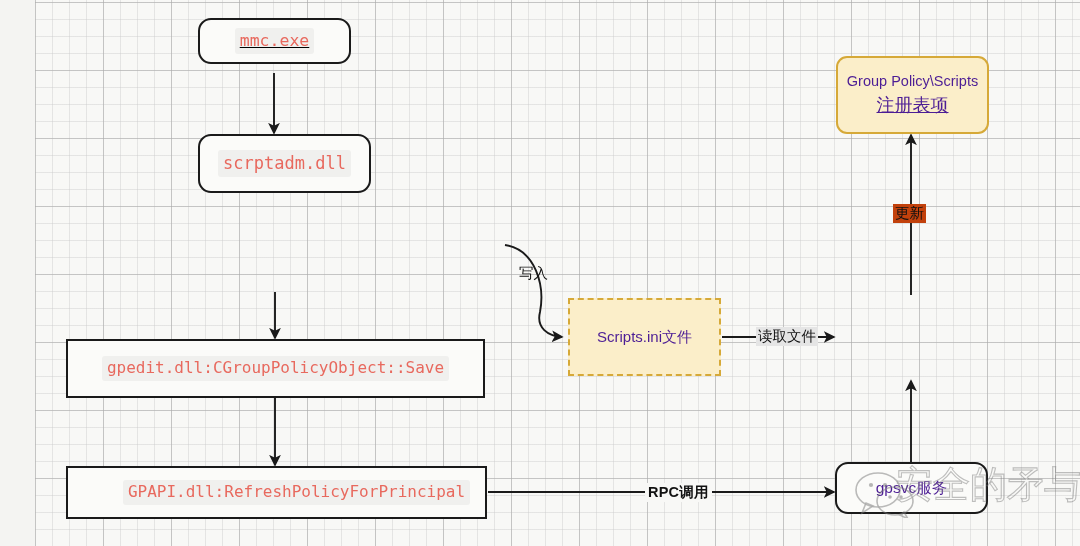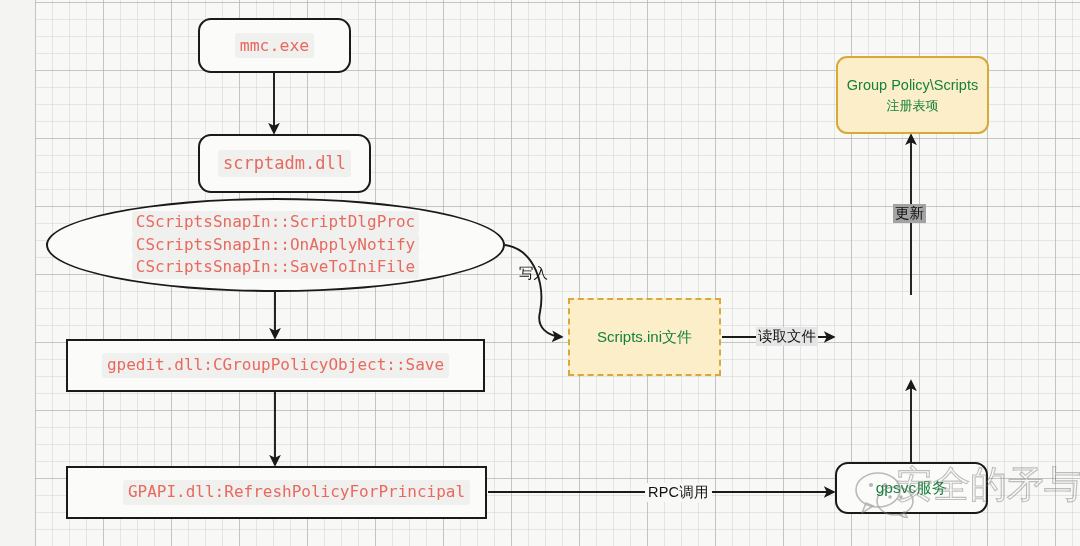--- a/index.html
+++ b/index.html
@@ -27,34 +27,34 @@
   .node{position:absolute;box-sizing:border-box;display:flex;align-items:center;justify-content:center;text-align:center;}
   .mono{
     font-family:"DejaVu Sans Mono","Liberation Mono",monospace;
     color:#e8695e;
     background:rgba(232,232,230,0.62);
     border-radius:3px;
     padding:1px 5px;
     white-space:pre;
     line-height:1.42;
   }
-  .cjk{font-family:"Liberation Sans","DejaVu Sans",sans-serif;color:#15803d;}
+  .cjk{font-family:"Liberation Sans","DejaVu Sans",sans-serif;color:#4c1d95;}
 
   .rrect{background:#fbfbf9;border:2.2px solid #1a1a1a;border-radius:13px;}
   .sqrect{background:#fbfbf9;border:2.2px solid #1a1a1a;border-radius:0;}
   .ell{background:#fbfbf9;border:2.2px solid #1a1a1a;border-radius:50%;}
   .ybox-solid{background:#fbeec9;border:2px solid #d6a938;border-radius:11px;}
   .ybox-dashed{background:#fbeec9;border:2px dashed #d6a938;border-radius:0;}
 
   .edgelabel{
     position:absolute;color:#111;background:transparent;white-space:nowrap;
     font-family:"Liberation Sans","DejaVu Sans",sans-serif;
   }
   .lbl-plain{font-size:14.5px;}
-  .lbl-bold{font-size:14.5px;font-weight:normal;letter-spacing:.2px;}
+  .lbl-bold{font-size:14.5px;font-weight:bold;letter-spacing:.2px;}
 
   
   #watermark{
     position:absolute;left:858px;top:458px;width:222px;height:72px;
     pointer-events:none;opacity:.62;
   }
   #wm-text{
     position:absolute;left:38px;top:8px;font-size:37px;line-height:1;
     font-family:"Liberation Sans","DejaVu Sans",sans-serif;
     color:transparent;-webkit-text-stroke:1.1px rgba(120,120,120,.75);
@@ -87,63 +87,58 @@
 
     <line x1="722" y1="337" x2="834" y2="337" stroke="#1a1a1a" stroke-width="1.9" marker-end="url(#arrow)"></line>
 
     <line x1="488" y1="492" x2="834" y2="492" stroke="#1a1a1a" stroke-width="1.9" marker-end="url(#arrow)"></line>
 
     <line x1="911" y1="463" x2="911" y2="381" stroke="#1a1a1a" stroke-width="1.9" marker-end="url(#arrow)"></line>
 
     <line x1="911" y1="295" x2="911" y2="135" stroke="#1a1a1a" stroke-width="1.9" marker-end="url(#arrow)"></line>
   </svg>
 
-  <div class="node rrect" style="left:198px;top:18px;width:153px;height:55px;">
+  <div class="node rrect" style="left:198px;top:18px;width:153px;height:46px;text-decoration:underline;">
     <span class="mono" style="font-size:16.5px;">mmc.exe</span>
   </div>
 
   <div class="node rrect" style="left:198px;top:134px;width:173px;height:59px;">
     <span class="mono" style="font-size:17px;">scrptadm.dll</span>
   </div>
 
-  <div class="node ell" style="left:46px;top:198px;width:459px;height:94px;flex-direction:column;">
-    <span class="mono" style="font-size:16px;padding:0 4px;">CScriptsSnapIn::ScriptDlgProc</span>
-    <span class="mono" style="font-size:16px;padding:0 4px;">CScriptsSnapIn::OnApplyNotify</span>
-    <span class="mono" style="font-size:16px;padding:0 4px;">CScriptsSnapIn::SaveToIniFile</span>
-  </div>
 
-  <div class="node sqrect" style="left:66px;top:339px;width:419px;height:53px;">
+  <div class="node sqrect" style="left:66px;top:339px;width:419px;height:59px;">
     <span class="mono" style="font-size:16px;">gpedit.dll:CGroupPolicyObject::Save</span>
   </div>
 
   <div class="node sqrect" style="left:66px;top:466px;width:421px;height:53px;">
     <span class="mono" style="font-size:16px;margin-left:40px;">GPAPI.dll:RefreshPolicyForPrincipal</span>
   </div>
 
   <div class="node ybox-dashed" style="left:568px;top:298px;width:153px;height:78px;">
     <span class="cjk" style="font-size:15px;">Scripts.ini文件</span>
   </div>
 
 
   <div class="node rrect" style="left:835px;top:462px;width:153px;height:52px;">
     <span class="cjk" style="font-size:15.5px;">gpsvc服务</span>
   </div>
 
   <div class="node ybox-solid" style="left:836px;top:56px;width:153px;height:78px;flex-direction:column;">
     <span class="cjk" style="font-size:14.5px;line-height:1.55;">Group Policy\Scripts</span>
-    <span class="cjk" style="font-size:13px;line-height:1.55;">注册表项</span>
+    <span class="cjk" style="font-size:18px;line-height:1.55;text-decoration:underline;">注册表项</span>
   </div>
 
   <div class="edgelabel lbl-plain" style="left:519px;top:264px;">写入</div>
 
   <div class="edgelabel lbl-plain" style="left:756px;top:327px;background:#e5e5e5;padding:0 2px;">读取文件</div>
 
   <div class="edgelabel lbl-bold" style="left:645px;top:483px;background:#f8f8f6;padding:0 3px;">RPC调用</div>
 
-  <div class="edgelabel lbl-plain" style="left:893px;top:204px;background:#a3a3a3;padding:0 2px;">更新</div>
+  <div class="edgelabel lbl-plain" style="left:893px;top:204px;background:#c2410c;padding:0 2px;">更新</div>
 
   <div id="watermark">
     <div id="wm-logo">
       <svg width="62" height="48" viewBox="0 0 62 48">
         <ellipse cx="24" cy="20" rx="22" ry="17" fill="none" stroke="rgba(120,120,120,.8)" stroke-width="1.6"></ellipse>
         <path d="M 12 33 L 8 43 L 19 36 Z" fill="none" stroke="rgba(120,120,120,.8)" stroke-width="1.6"></path>
         <circle cx="17" cy="15" r="2.1" fill="rgba(120,120,120,.85)"></circle>
         <circle cx="31" cy="15" r="2.1" fill="rgba(120,120,120,.85)"></circle>
         <ellipse cx="41" cy="31" rx="18" ry="14" fill="none" stroke="rgba(120,120,120,.8)" stroke-width="1.6"></ellipse>
         <path d="M 50 42 L 54 49 L 46 45 Z" fill="none" stroke="rgba(120,120,120,.8)" stroke-width="1.6"></path>

